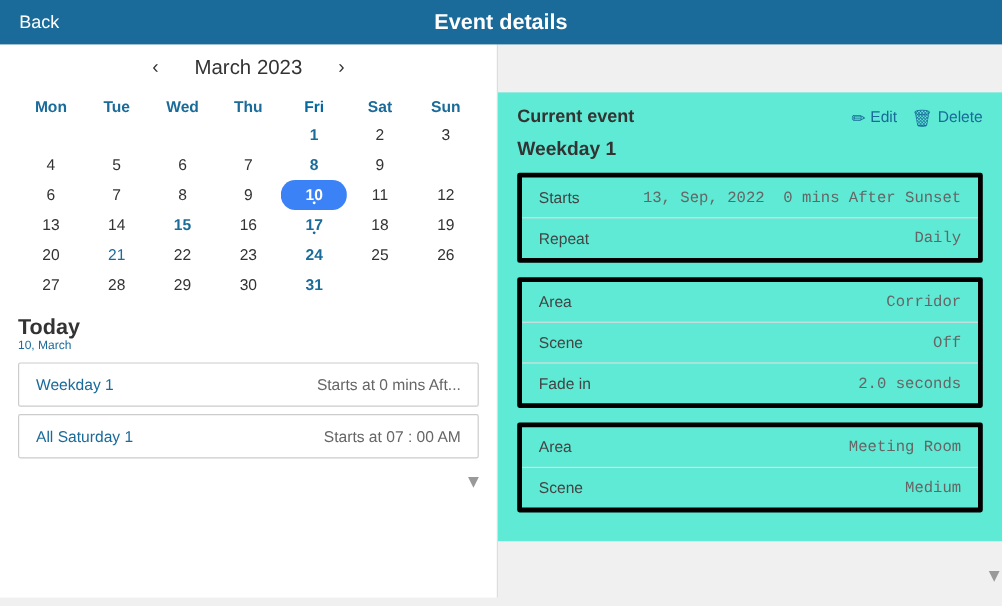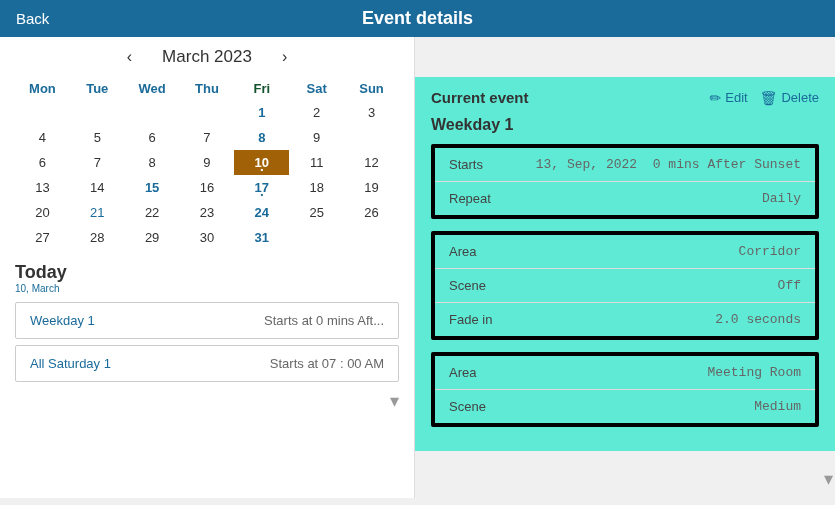--- a/index.html
+++ b/index.html
@@ -95,23 +95,23 @@
     .cal-grid td.selected::after {
       content: '•';
       position: absolute;
       bottom: 1px;
       left: 50%;
       transform: translateX(-50%);
       font-size: 8px;
       color: white;
     }
     .cal-grid td.today-fri {
-      background: #a16207;
+      background: #3b82f6;
       color: white;
-      border-radius: 0;
+      border-radius: 12px;
     }
     .cal-grid td.has-dot {
       position: relative;
     }
     .cal-grid td.has-dot::after {
       content: '•';
       position: absolute;
       bottom: 1px;
       left: 50%;
       transform: translateX(-50%);
@@ -251,21 +251,21 @@
       <span class="nav-btn">›</span>
     </div>
 
     <table class="cal-grid">
       <thead>
         <tr>
           <th>Mon</th>
           <th>Tue</th>
           <th>Wed</th>
           <th>Thu</th>
-          <th style="color:#14532d;">Fri</th>
+          <th style="color:#0369a1;">Fri</th>
           <th>Sat</th>
           <th>Sun</th>
         </tr>
       </thead>
       <tbody>
         <tr>
           <td></td>
           <td></td>
           <td></td>
           <td></td>

